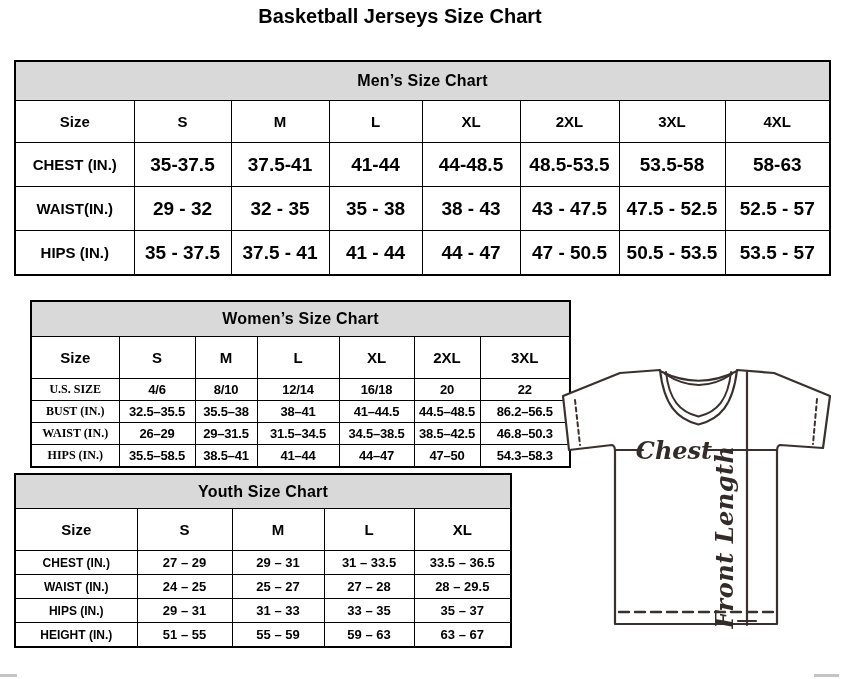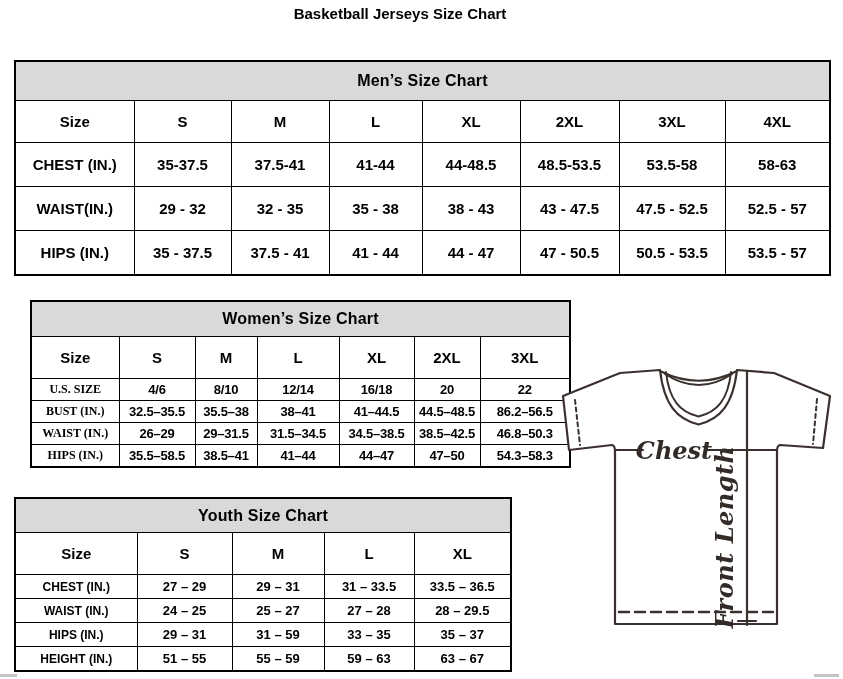--- a/index.html
+++ b/index.html
@@ -1,39 +1,39 @@
 <!DOCTYPE html>
 <html><head>
 <meta charset="utf-8">
 <style>
   html,body{margin:0;padding:0;background:#fff;}
   body{width:843px;height:679px;position:relative;overflow:hidden;
        font-family:"Liberation Sans",sans-serif;color:#000;}
   .canvas{position:absolute;inset:0;}
   .page-title{position:absolute;top:5px;left:0;width:800px;margin:0;
-      text-align:center;font-size:15px;font-weight:bold;color:#000;}
+      text-align:center;font-size:20px;font-weight:bold;color:#000;}
   table.sizing-table{position:absolute;border-collapse:collapse;table-layout:fixed;
       background:#fff;border:2px solid #000;}
   .sizing-table th,.sizing-table td{border:1px solid #000;text-align:center;
       vertical-align:middle;font-weight:bold;padding:0;color:#000;}
   tr.band th{background:#d9d9d9;font-size:16px;letter-spacing:.2px;}
   
   #mens{left:14px;top:60px;width:815px;}
   #mens tr.band th{height:38px;}
   #mens tr.size-row th{height:41px;font-size:15px;}
   #mens tr.data th{font-size:15px;height:43px;}
-  #mens tr.data td{font-size:15px;margin-left:35px;}
+  #mens tr.data td{font-size:19px;margin-left:35px;}
   
   #womens{left:30px;top:300px;width:539px;}
   #womens tr.band th{height:34px;}
   #womens tr.size-row th{height:41px;font-size:15px;}
   #womens tr.data th{font-size:12px;height:21px;font-family:Liberation Serif, serif;}
   #womens tr.data td{font-size:13px;letter-spacing:-0.2px;}
   
-  #youth{left:14px;top:497px;width:496px;}
+  #youth{left:14px;top:473px;width:496px;}
   #youth tr.band th{height:33px;}
   #youth tr.size-row th{height:41px;font-size:15px;}
   #youth tr.data th{font-size:12px;height:23px;}
   #youth tr.data td{font-size:13px;text-align:center;}
   
   .jersey{position:absolute;left:556px;top:360px;}
   .jersey text{font-family:"DejaVu Serif","Liberation Serif",serif;
       font-style:italic;font-weight:bold;fill:#332b28;}
   
   .frag{position:absolute;height:3px;background:#c4c4c4;}
@@ -196,21 +196,21 @@
         <tr class="data">
           <th>WAIST (IN.)</th>
           <td>24 – 25</td>
           <td>25 – 27</td>
           <td>27 – 28</td>
           <td>28 – 29.5</td>
         </tr>
         <tr class="data">
           <th>HIPS (IN.)</th>
           <td>29 – 31</td>
-          <td>31 – 59</td>
+          <td>31 – 33</td>
           <td>33 – 35</td>
           <td>35 – 37</td>
         </tr>
         <tr class="data">
           <th>HEIGHT (IN.)</th>
           <td>51 – 55</td>
           <td>55 – 59</td>
           <td>59 – 63</td>
           <td>63 – 67</td>
         </tr>

